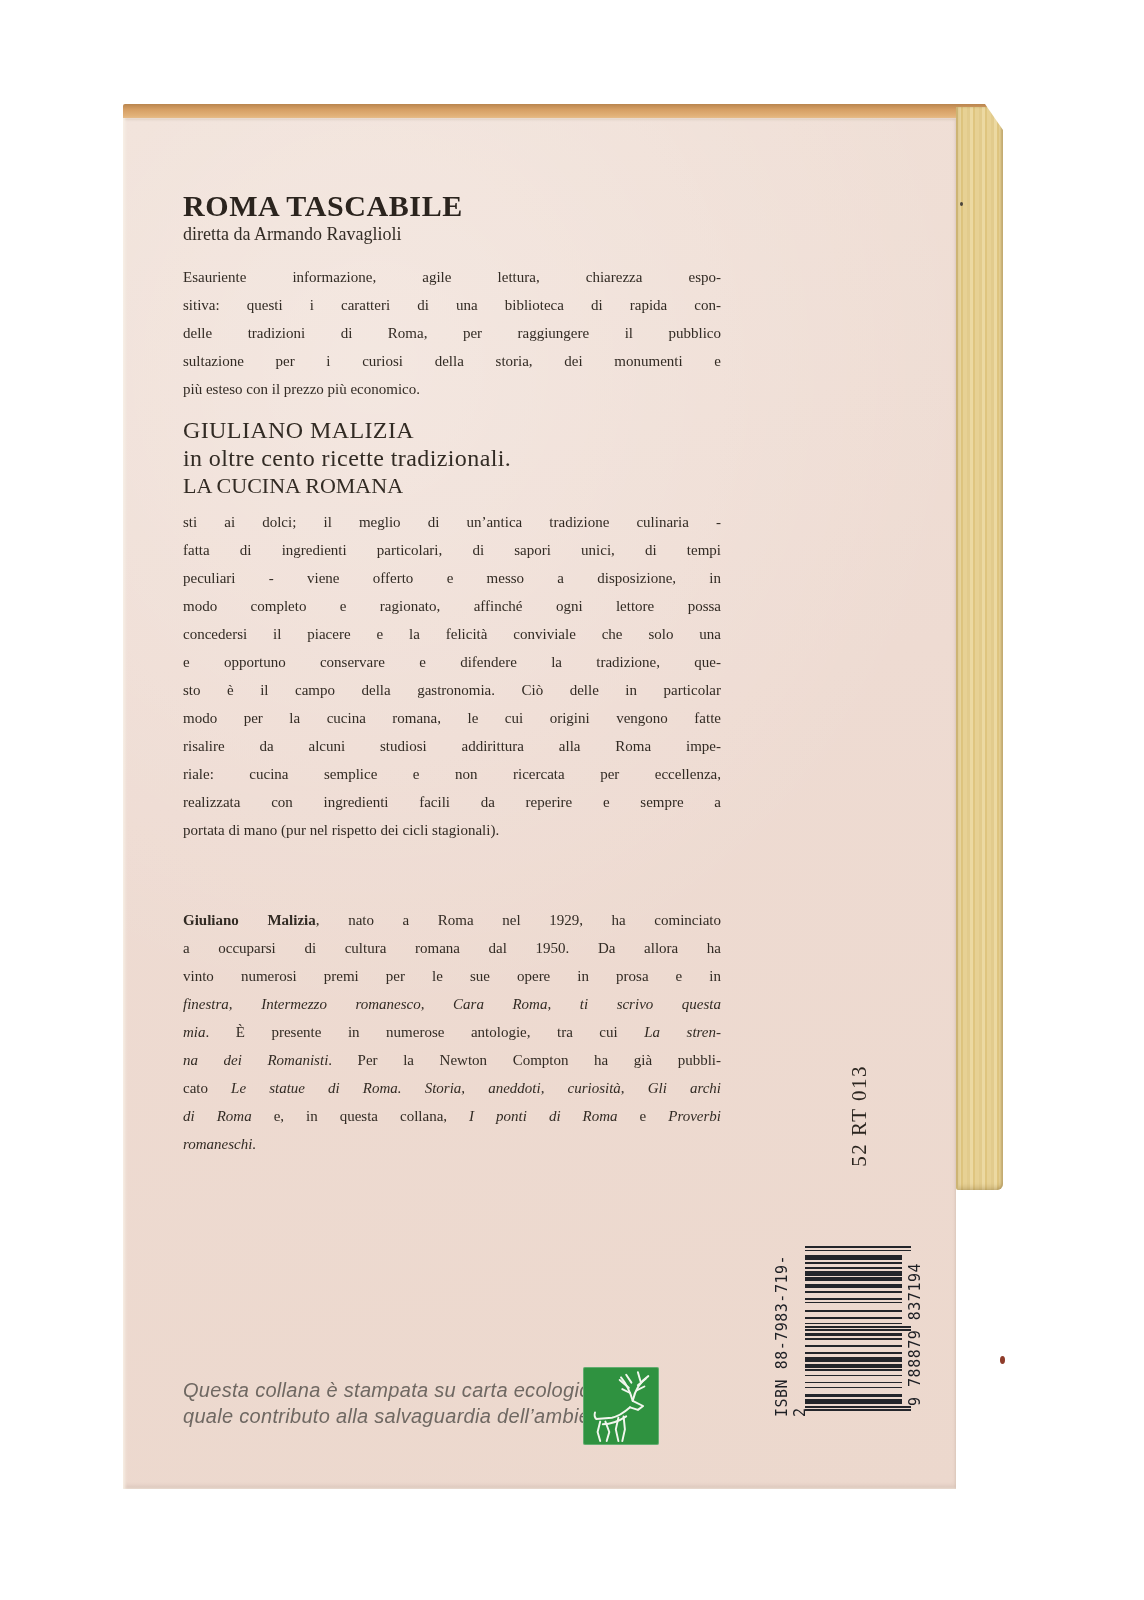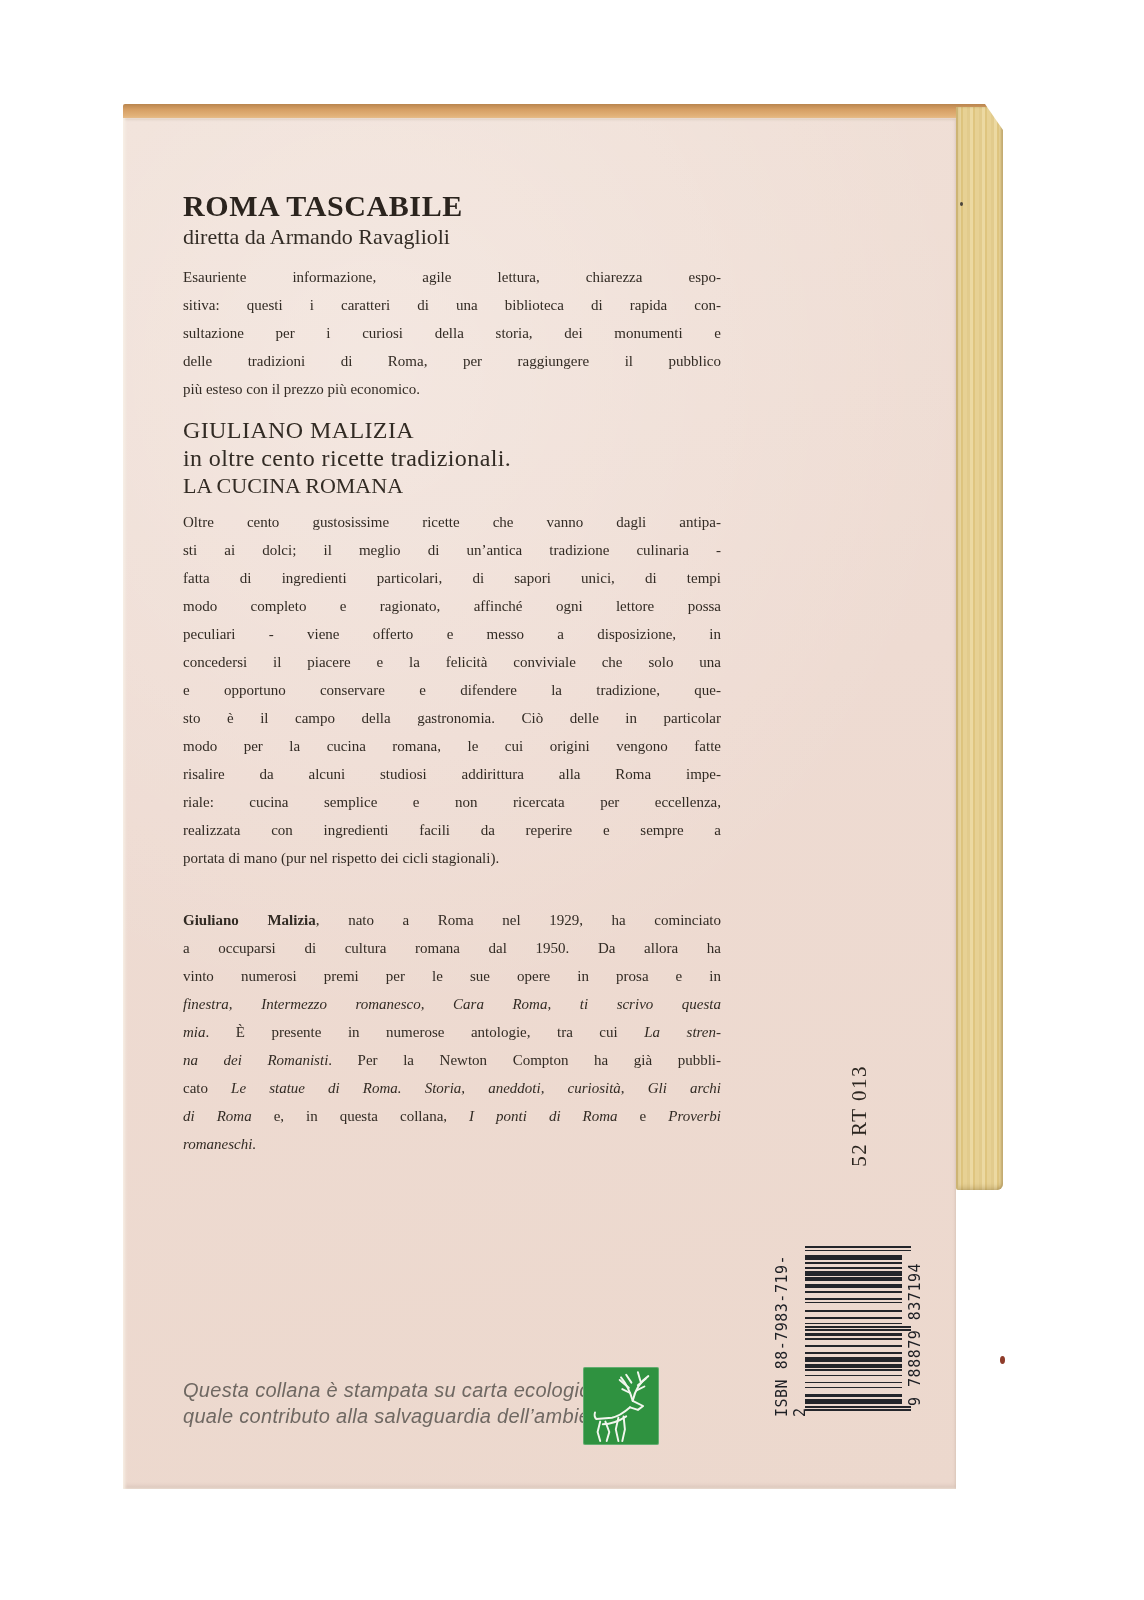--- a/index.html
+++ b/index.html
@@ -21,21 +21,21 @@
     box-shadow:inset 0 -3px 4px rgba(120,90,40,.25), inset -2px 0 2px rgba(120,90,40,.25);}
   .corner-wear{position:absolute;right:0;top:0;width:18px;height:26px;background:var(--background);
     clip-path:polygon(0 0,100% 0,100% 100%);}
   .cover{position:absolute;left:0;top:14px;width:833px;height:1371px;
     background:
       radial-gradient(120% 80% at 30% 18%,rgba(255,255,255,.28),rgba(255,255,255,0) 60%),
       linear-gradient(168deg,#f0e0d7 0%,var(--cover) 45%,#ecd8cd 100%);
     box-shadow:inset 2px 0 3px rgba(255,250,240,.8), inset 0 -3px 4px rgba(90,60,40,.12), inset 0 2px 2px rgba(120,80,50,.15);}
 
   .title{position:absolute;left:60px;top:71px;font-size:30px;font-weight:700;letter-spacing:.6px;color:#2b241e;}
-  .subtitle{position:absolute;left:60px;top:106px;font-size:22px;color:#332c25;}
+  .subtitle{position:absolute;left:60px;top:106px;font-size:18px;color:#332c25;}
 
   .para{position:absolute;left:60px;width:538px;font-size:15px;line-height:28px;color:#322b24;}
   .para .tline{text-align:left;}
   .para.just .tline{text-align:justify;text-align-last:justify;}
   .para.just .tline:last-child{text-align-last:left;}
   .tline .it{font-style:italic;}
   .tline .bd{font-weight:700;}
   #intro-para{top:145px;}
   #work-block{top:298px;font-size:22px;}
   #work-block .tline:nth-child(1),#work-block .tline:nth-child(2){font-size:24px;letter-spacing:.4px;}
@@ -80,37 +80,36 @@
       <div class="speck-dark"></div>
     </div>
     <div class="cover">
 
       <div class="title">ROMA TASCABILE</div>
       <div class="subtitle">diretta da Armando Ravaglioli</div>
 
       <div id="intro-para" class="para just">
           <div class="tline"><span>Esauriente informazione, agile lettura, chiarezza espo-</span></div>
           <div class="tline"><span>sitiva: questi i caratteri di una biblioteca di rapida con-</span></div>
+          <div class="tline"><span>delle tradizioni di Roma, per raggiungere il pubblico</span></div>
           <div class="tline"><span>sultazione per i curiosi della storia, dei monumenti e</span></div>
-          <div class="tline"><span>delle tradizioni di Roma, per raggiungere il pubblico</span></div>
           <div class="tline"><span>più esteso con il prezzo più economico.</span></div>
         </div>
 
       <div id="work-block" class="para">
           <div class="tline"><span>GIULIANO MALIZIA</span></div>
           <div class="tline"><span>in oltre cento ricette tradizionali.</span></div>
           <div class="tline"><span>LA CUCINA ROMANA</span></div>
         </div>
 
       <div id="description-para" class="para just">
-          <div class="tline"><span>Oltre cento gustosissime ricette che vanno dagli antipa-</span></div>
           <div class="tline"><span>sti ai dolci; il meglio di un’antica tradizione culinaria -</span></div>
           <div class="tline"><span>fatta di ingredienti particolari, di sapori unici, di tempi</span></div>
+          <div class="tline"><span>peculiari - viene offerto e messo a disposizione, in</span></div>
           <div class="tline"><span>modo completo e ragionato, affinché ogni lettore possa</span></div>
-          <div class="tline"><span>peculiari - viene offerto e messo a disposizione, in</span></div>
           <div class="tline"><span>concedersi il piacere e la felicità conviviale che solo una</span></div>
           <div class="tline"><span>e opportuno conservare e difendere la tradizione, que-</span></div>
           <div class="tline"><span>sto è il campo della gastronomia. Ciò delle in particolar</span></div>
           <div class="tline"><span>modo per la cucina romana, le cui origini vengono fatte</span></div>
           <div class="tline"><span>risalire da alcuni studiosi addirittura alla Roma impe-</span></div>
           <div class="tline"><span>riale: cucina semplice e non ricercata per eccellenza,</span></div>
           <div class="tline"><span>realizzata con ingredienti facili da reperire e sempre a</span></div>
           <div class="tline"><span>portata di mano (pur nel rispetto dei cicli stagionali).</span></div>
         </div>
 

